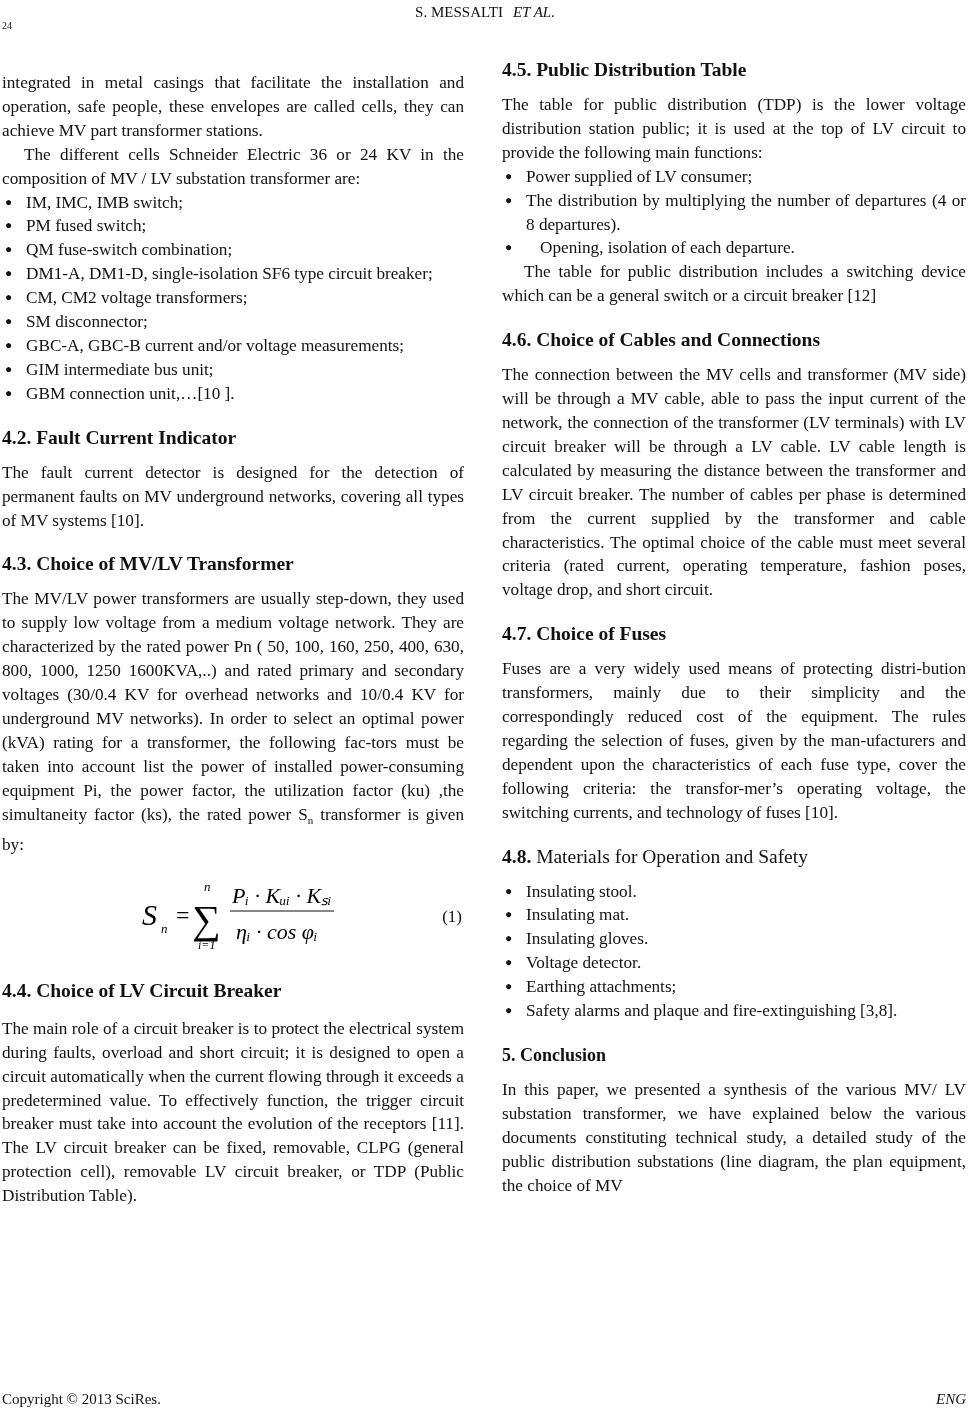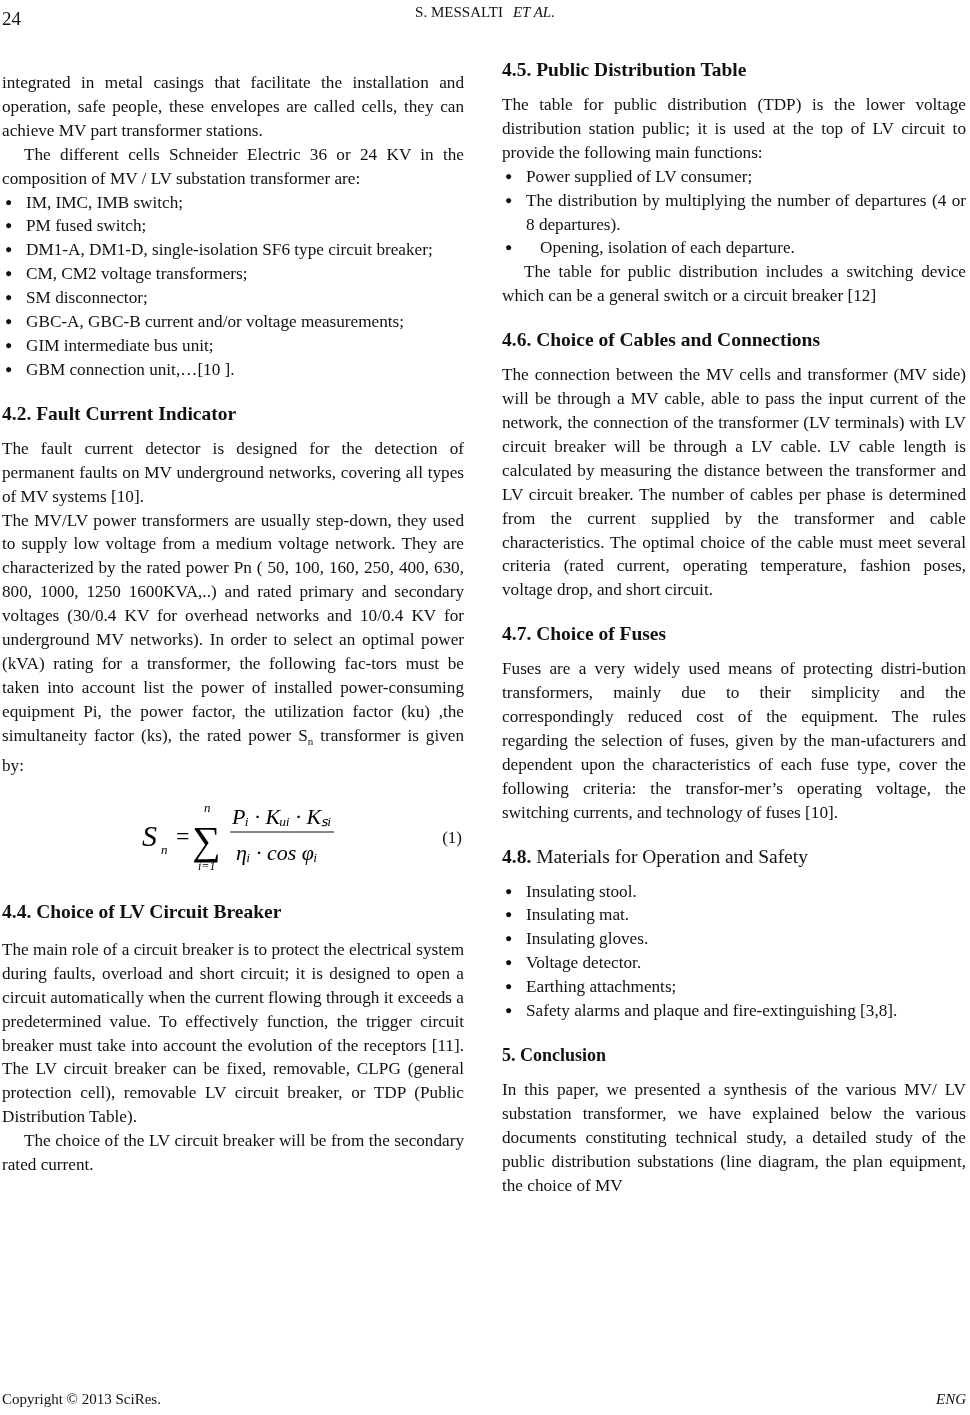--- a/index.html
+++ b/index.html
@@ -1,20 +1,20 @@
 <!DOCTYPE html>
 <html><head>
 <meta charset="utf-8">
 <style>
   html, body { margin: 0; padding: 0; background: #ffffff; }
   body {
     width: 970px; height: 1415px; position: relative; overflow: hidden;
     font-family: "Liberation Serif", serif; color: #111;
   }
-  .header-num { position: absolute; left: 2px; top: 8px; font-size: 19px; }
+  .header-num { position: absolute; left: 2px; top: 20px; font-size: 10px; }
   .header-title { position: absolute; left: 0; right: 0; top: 4px; text-align: center; font-size: 15px; }
   .header-title i { font-style: italic; margin-left: 10px; text-align: right; }
   .col { position: absolute; top: 55px; font-size: 17.2px; line-height: 23.9px; text-align: justify; }
   .col-left { left: 2px; width: 462px; margin-top: 16px; }
   .col-right { left: 502px; width: 464px; top: 54px; }
   p { margin: 0; }
   .indent { text-indent: 22px; }
   ul { list-style: none; margin: 0; padding: 0; }
   li { position: relative; padding-left: 24px; }
   li::before { content: "\25CF"; position: absolute; left: 3px; top: 0; font-size: 12px; }
@@ -35,51 +35,52 @@
 <div class="header-title">
   <span>S. MESSALTI</span><i>ET    AL.</i>
 </div>
 
 <div class="col col-left">
   <p>integrated in metal casings that facilitate the installation and operation, safe people, these envelopes are called cells, they can achieve MV part transformer stations.</p>
   <p class="indent">The different cells Schneider Electric 36 or 24 KV in the composition of MV / LV substation transformer are:</p>
   <ul>
     <li>IM, IMC, IMB switch;</li>
     <li>PM fused switch;</li>
+    <li>QM fuse-switch combination;</li>
     <li>DM1-A, DM1-D, single-isolation SF6 type circuit breaker;</li>
     <li>CM, CM2 voltage transformers;</li>
     <li>SM disconnector;</li>
     <li>GBC-A, GBC-B current and/or voltage measurements;</li>
     <li>GIM intermediate bus unit;</li>
     <li>GBM connection unit,…[10 ].</li>
   </ul>
 
   <h3>4.2. Fault Current Indicator</h3>
   <p>The fault current detector is designed for the detection of permanent faults on MV underground networks, covering all types of MV systems [10].</p>
 
+  <h3>4.3. Choice of MV/LV Transformer</h3>
   <p><span>The MV/LV power transformers are usually step-down, they used to supply low voltage from a medium voltage network. They are characterized by the rated power Pn ( 50, 100, 160, 250, 400, 630, 800, 1000, 1250 1600KVA,..) and rated primary and secondary voltages (30/0.4 KV for overhead networks and 10/0.4 KV for underground MV networks). In order to select an optimal power (kVA) rating for a transformer, the following fac-tors must be taken into account list the power of installed power-consuming equipment Pi, the power factor, the utilization factor (ku) ,the simultaneity factor (ks), the rated power S</span><sub style="font-size:11px">n</sub><span> transformer is given by:</span></p>
 
   <div class="eq">
     <svg class="eq-svg" width="240" height="110" style="font-family:'Liberation Serif',serif;">
       <text x="40" y="62" font-size="30" font-style="italic">S</text>
       <text x="59" y="70" font-size="13" font-style="italic">n</text>
       <text x="74" y="60" font-size="24">=</text>
       <text x="102" y="28" font-size="13" font-style="italic">n</text>
       <text x="90" y="70" font-size="40">∑</text>
       <text x="96" y="86" font-size="12" font-style="italic">i=1</text>
       <text x="130" y="40" font-size="22" font-style="italic">Pᵢ · Kᵤᵢ · Kₛᵢ</text>
       <line x1="128" y1="48" x2="232" y2="48" stroke="#111" stroke-width="1"></line>
       <text x="134" y="76" font-size="22" font-style="italic">ηᵢ · cos φᵢ</text>
     </svg>
     <div class="eq-num">(1)</div>
   </div>
 
   <h3 style="margin-top:0">4.4. Choice of LV Circuit Breaker</h3>
   <p style="margin-top:14px">The main role of a circuit breaker is to protect the electrical system during faults, overload and short circuit; it is designed to open a circuit automatically when the current flowing through it exceeds a predetermined value. To effectively function, the trigger circuit breaker must take into account the evolution of the receptors [11]. The LV circuit breaker can be fixed, removable, CLPG (general protection cell), removable LV circuit breaker, or TDP (Public Distribution Table).</p>
-  <p class="indent">The choice of the LV circuit breaker will be from the secondary rated current.</p>
 </div>
 
 <div class="col col-right">
   <h3 class="first-h">4.5. Public Distribution Table</h3>
   <p>The table for public distribution (TDP) is the lower voltage distribution station public; it is used at the top of LV circuit to provide the following main functions:</p>
   <ul>
     <li>Power supplied of LV consumer;</li>
     <li>The distribution by multiplying the number of departures (4 or 8 departures).</li>
     <li class="pad-li">Opening, isolation of each departure.</li>
   </ul>

